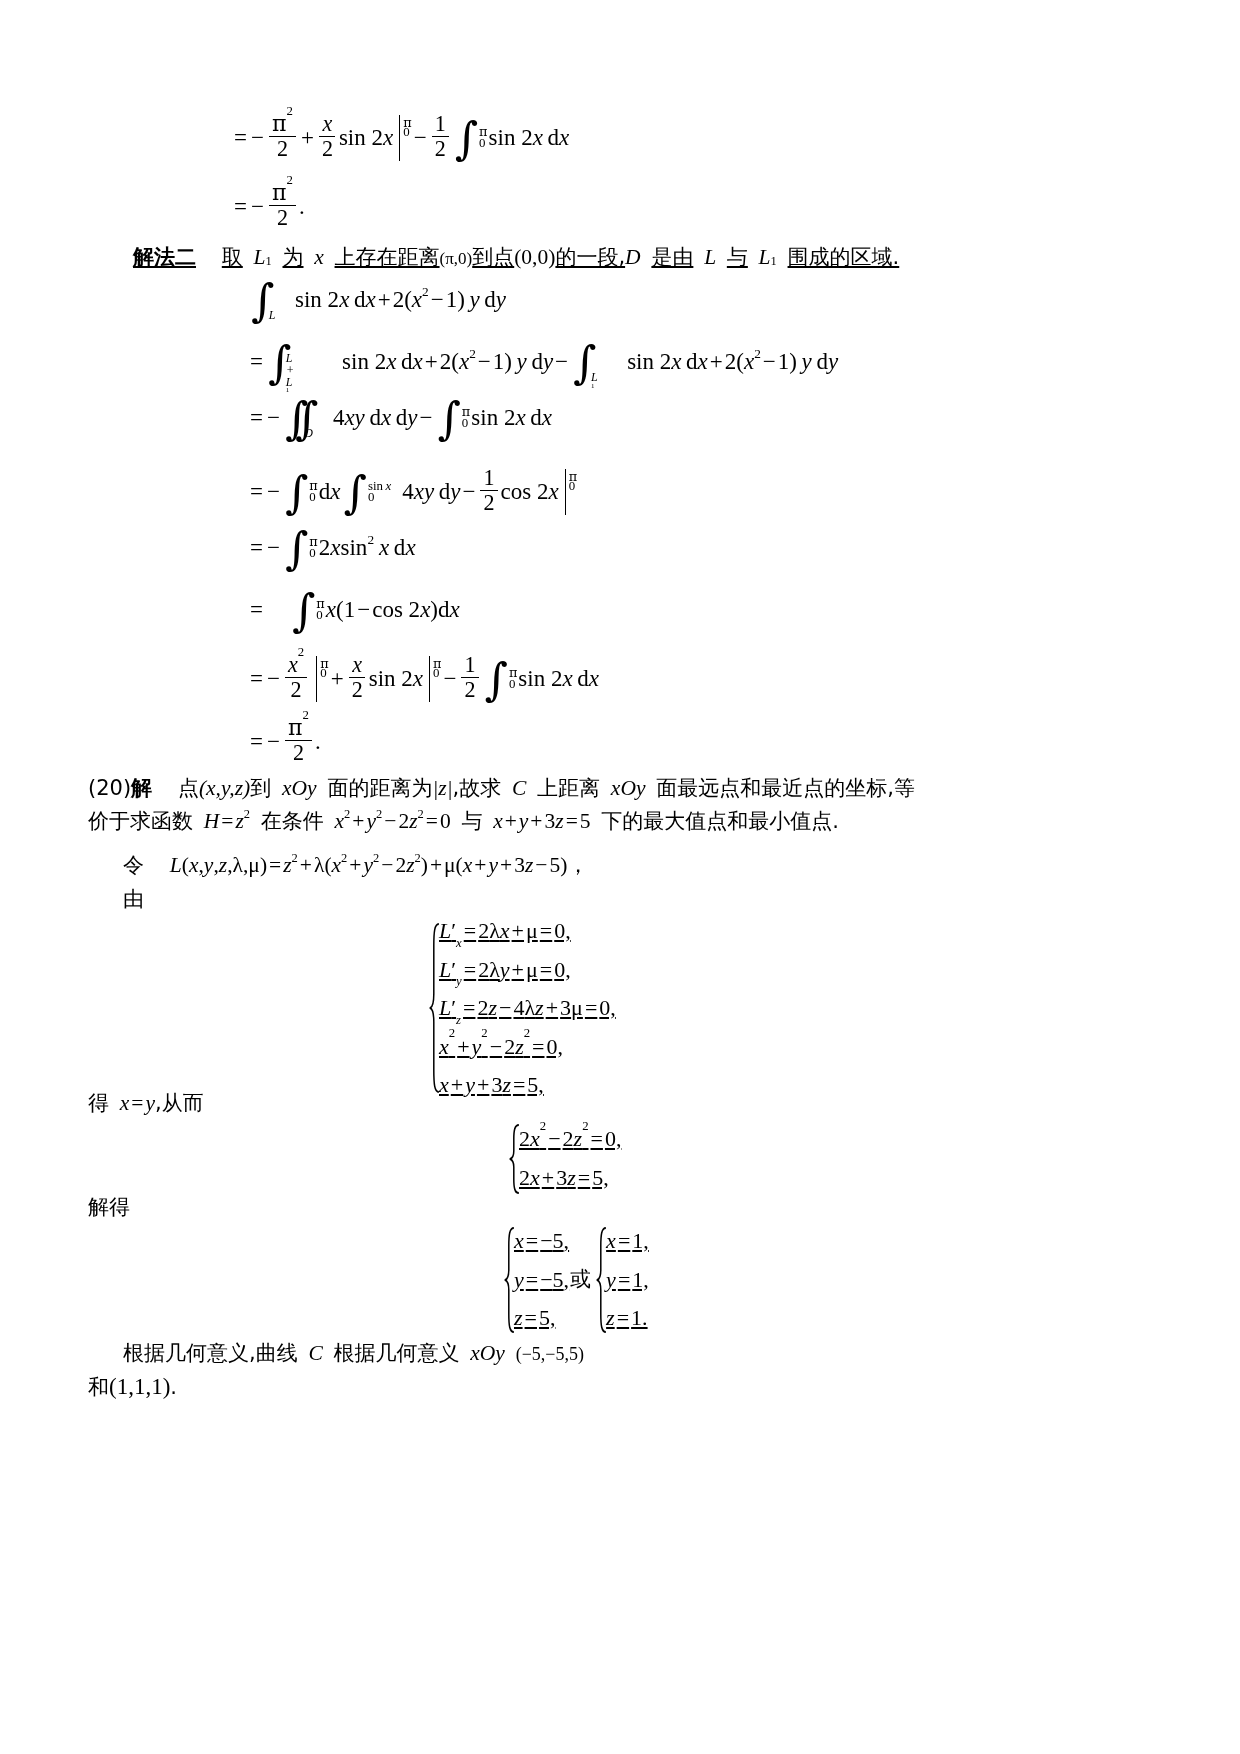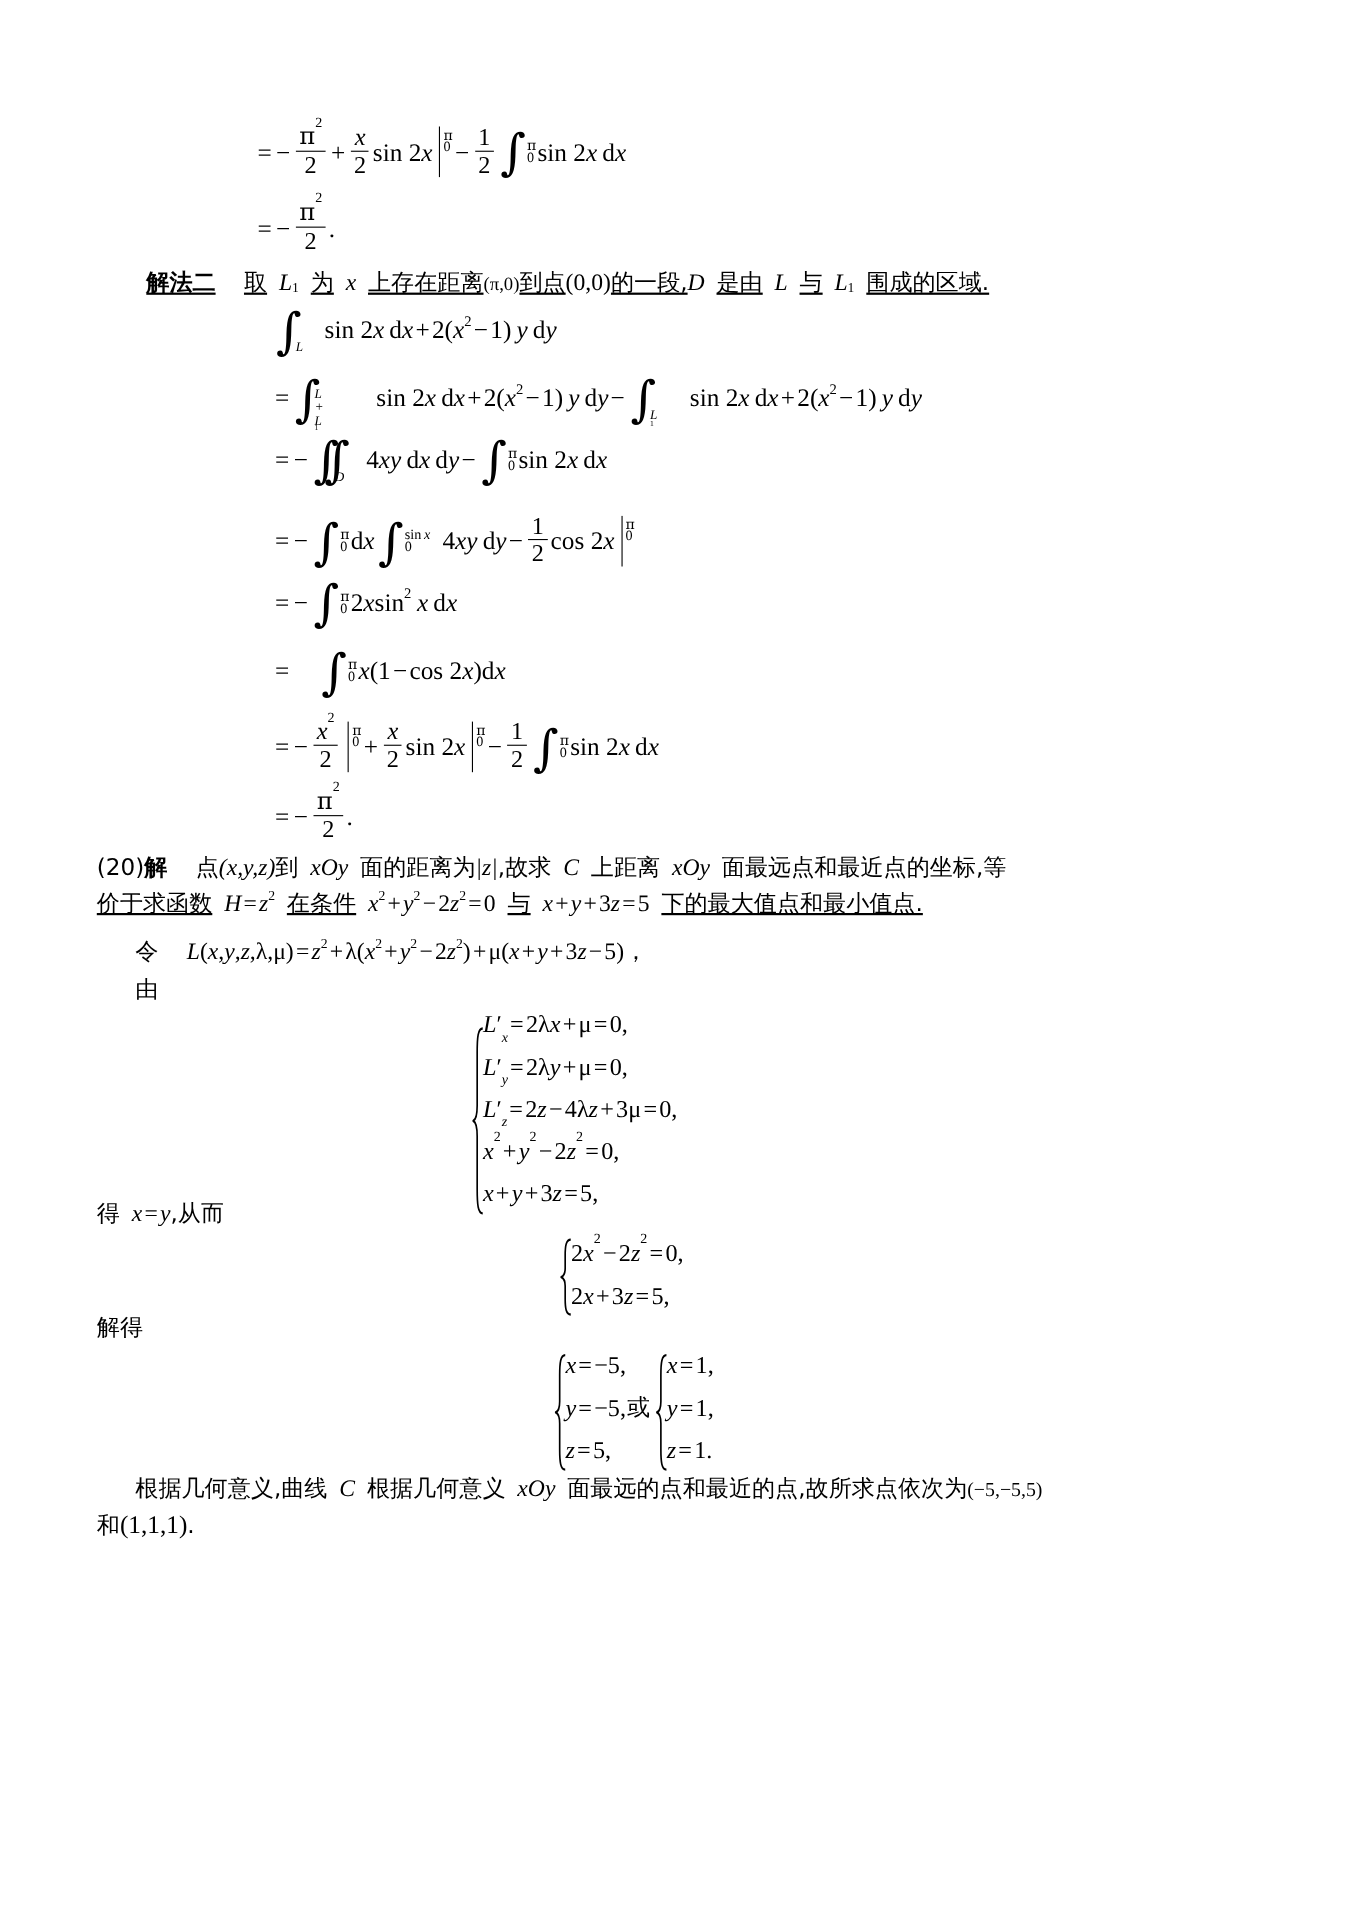--- a/index.html
+++ b/index.html
@@ -117,21 +117,22 @@
   .evalbar .bar {
     border-left: 1.6px solid #000;
     width: 0;
     margin-right: 2px;
   }
   .evalbar .lims { height: 2.0em; }
 
   
   .system {
     display: inline-flex;
-    align-items: flex-end;
+    align-items: center;
+    text-decoration: underline;
   }
   .brace {
     font-family: "DejaVu Serif", serif;
     font-size: 1em;
     display: flex;
     align-items: center;
     transform: scaleX(0.72);
     transform-origin: right center;
     margin-right: -2px;
   }
@@ -513,21 +514,21 @@
         <span class="mi">xOy</span>
       </span><span class="sp-s"></span><span class="cn">面的距离为</span><span class="math" style="font-size:21.5px">
         <span class="mi">|z|</span>
       </span><span class="cn">,故求</span><span class="sp-s"></span><span class="math" style="font-size:21.5px">
         <span class="mi">C</span>
       </span><span class="sp-s"></span><span class="cn">上距离</span><span class="sp-s"></span><span class="math" style="font-size:21.5px">
         <span class="mi">xOy</span>
       </span><span class="sp-s"></span><span class="cn">面最远点和最近点的坐标,等</span>
   </div>
 
-  <div class="para" style="left:88px; top:806px; width:1070px; white-space:nowrap;text-decoration:underline;">
+  <div class="para" style="left:88px; top:806px; width:1070px; white-space:nowrap;">
     <span class="cn">价于求函数</span><span class="sp-s"></span><span class="math" style="font-size:21.5px">
         <span class="mi">H</span>
         <span class="mo">=</span>
         <span class="mi">z</span>
         <sup class="s">2</sup>
       </span><span class="sp-s"></span><span class="cn">在条件</span><span class="sp-s"></span><span class="math" style="font-size:21.5px">
         <span class="mi">x</span>
         <sup class="s">2</sup>
         <span class="mo">+</span>
         <span class="mi">y</span>
@@ -670,21 +671,21 @@
         </span>
       </span>
     </span>
   </div>
 
   <div class="para" style="left:123px; top:1338px; white-space:nowrap;">
     <span class="cn">根据几何意义,曲线</span><span class="sp-s"></span><span class="math" style="font-size:21.5px">
         <span class="mi">C</span>
       </span><span class="sp-s"></span><span class="cn">根据几何意义</span><span class="sp-s"></span><span class="math" style="font-size:21.5px">
         <span class="mi">xOy</span>
-      </span><span class="sp-s"></span><span class="cn">面最远的点和最近的点,故所求点依次为</span><span class="math" style="font-size:18px">
+      </span><span class="sp-s"></span><span class="math" style="font-size:18px">
         <span class="mn">(−5,−5,5)</span>
       </span>
   </div>
 
   <div class="para" style="left:88px; top:1372px; white-space:nowrap;">
     <span class="cn">和</span><span class="math" style="font-size:23px">
         <span class="mn">(1,1,1)</span>
       </span><span class="cn">.</span>
   </div>
 

